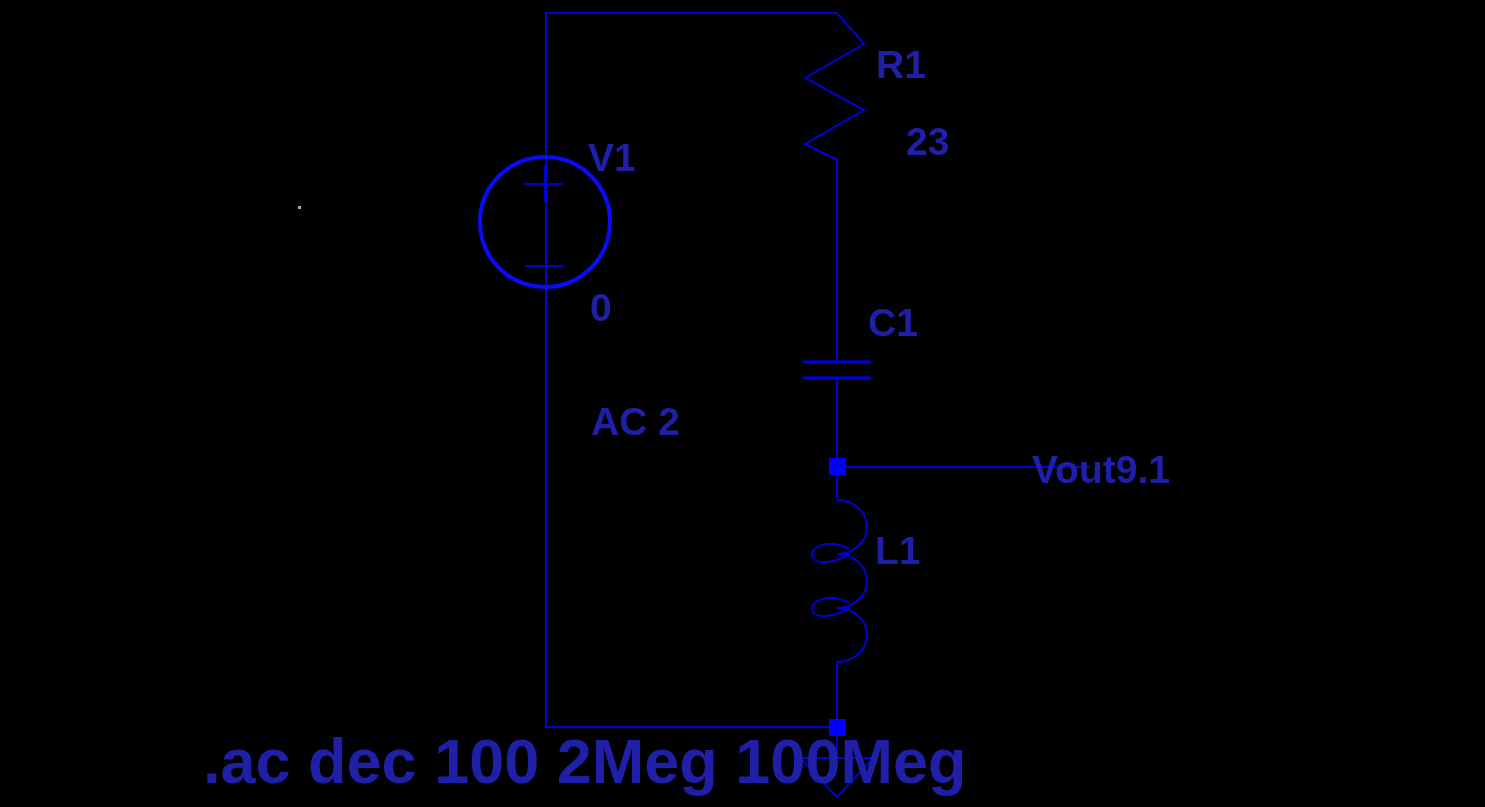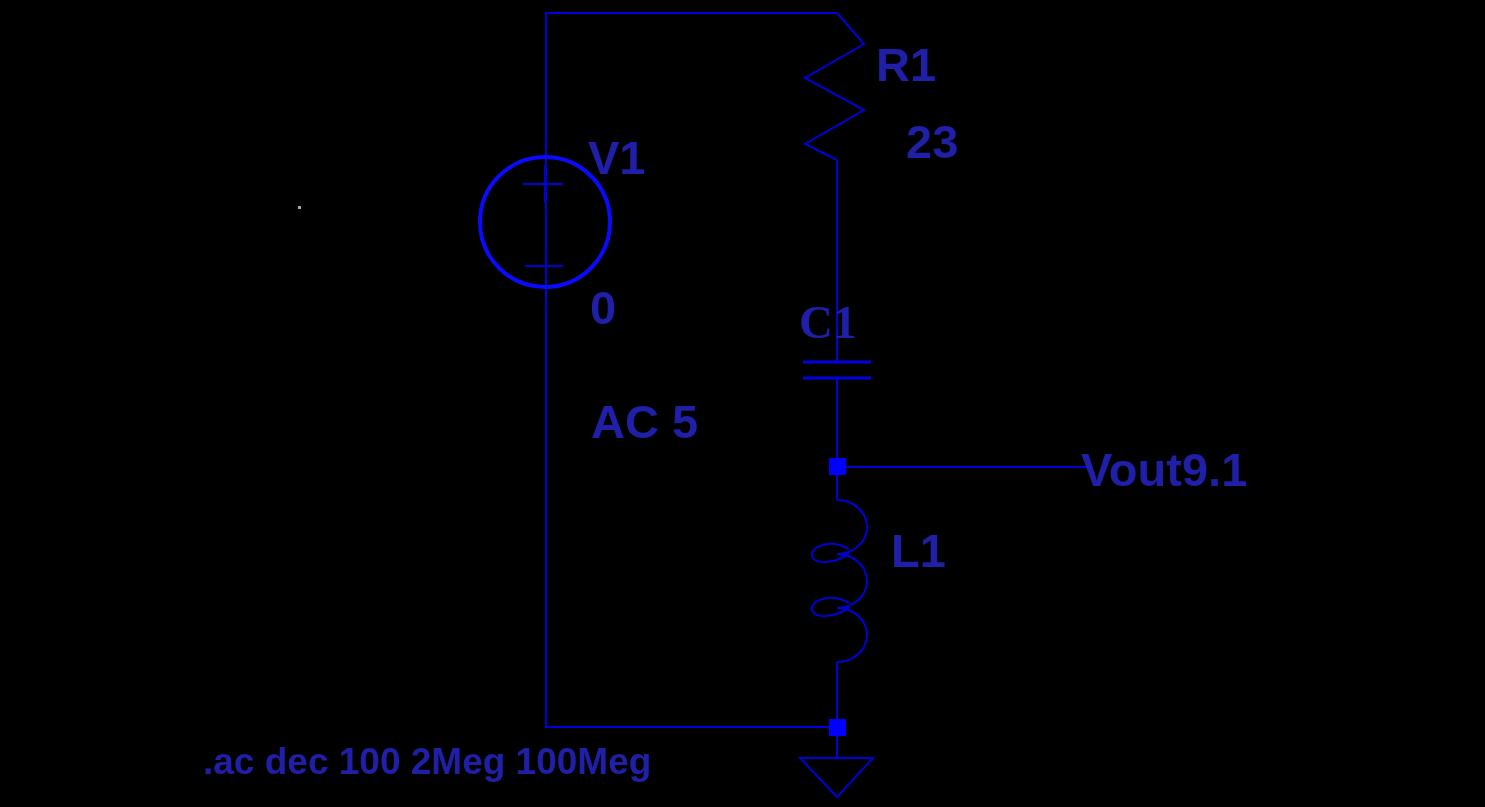--- a/index.html
+++ b/index.html
@@ -16,28 +16,28 @@
     font-family: "Liberation Sans", "DejaVu Sans", sans-serif;
   }
   #schem-svg {
     position: absolute;
     left: 0;
     top: 0;
   }
   .lbl {
     position: absolute;
     color: #1f1fa8;
-    font-size: 47px;
+    font-size: 39px;
     font-weight: bold;
     line-height: 47px;
     white-space: pre;
     letter-spacing: 0px;
   }
   .lbl-directive {
-    font-size: 37px;
+    font-size: 63px;
   }
   .origin-dot {
     position: absolute;
     left: 298px;
     top: 206px;
     width: 3px;
     height: 3px;
     background: #a8a8a8;
   }
 </style>
@@ -85,26 +85,26 @@
     <g>
       <line x1="837" y1="736" x2="837" y2="758" stroke="#0000d8" stroke-width="2"></line>
       <path d="M800,758 L873,758 L837,797 Z" fill="none" stroke="#0000d8" stroke-width="2"></path>
     </g>
   </svg>
 
   <div class="origin-dot"></div>
 
   <div class="lbl" style="left:588px; top:134px;">V1</div>
   <div class="lbl" style="left:590px; top:284px;">0</div>
-  <div class="lbl" style="left:591px; top:398px;">AC 5</div>
+  <div class="lbl" style="left:591px; top:398px;">AC 2</div>
 
   <div class="lbl" style="left:876px; top:41px;">R1</div>
   <div class="lbl" style="left:874px; top:118px;margin-left:32px;">23</div>
 
-  <div class="lbl" style="left:799px; top:299px;font-family:Liberation Serif, serif;">C1</div>
+  <div class="lbl" style="left:868px; top:299px;">C1</div>
 
-  <div class="lbl" style="left:1081px; top:446px;">Vout9.1</div>
+  <div class="lbl" style="left:1032px; top:446px;">Vout9.1</div>
 
-  <div class="lbl" style="left:875px; top:527px;margin-left:16px;">L1</div>
+  <div class="lbl" style="left:875px; top:527px;">L1</div>
 
   <div class="lbl lbl-directive" style="left:203px; top:738px;">.ac dec 100 2Meg 100Meg</div>
 
 </div>
 
 </body></html>

